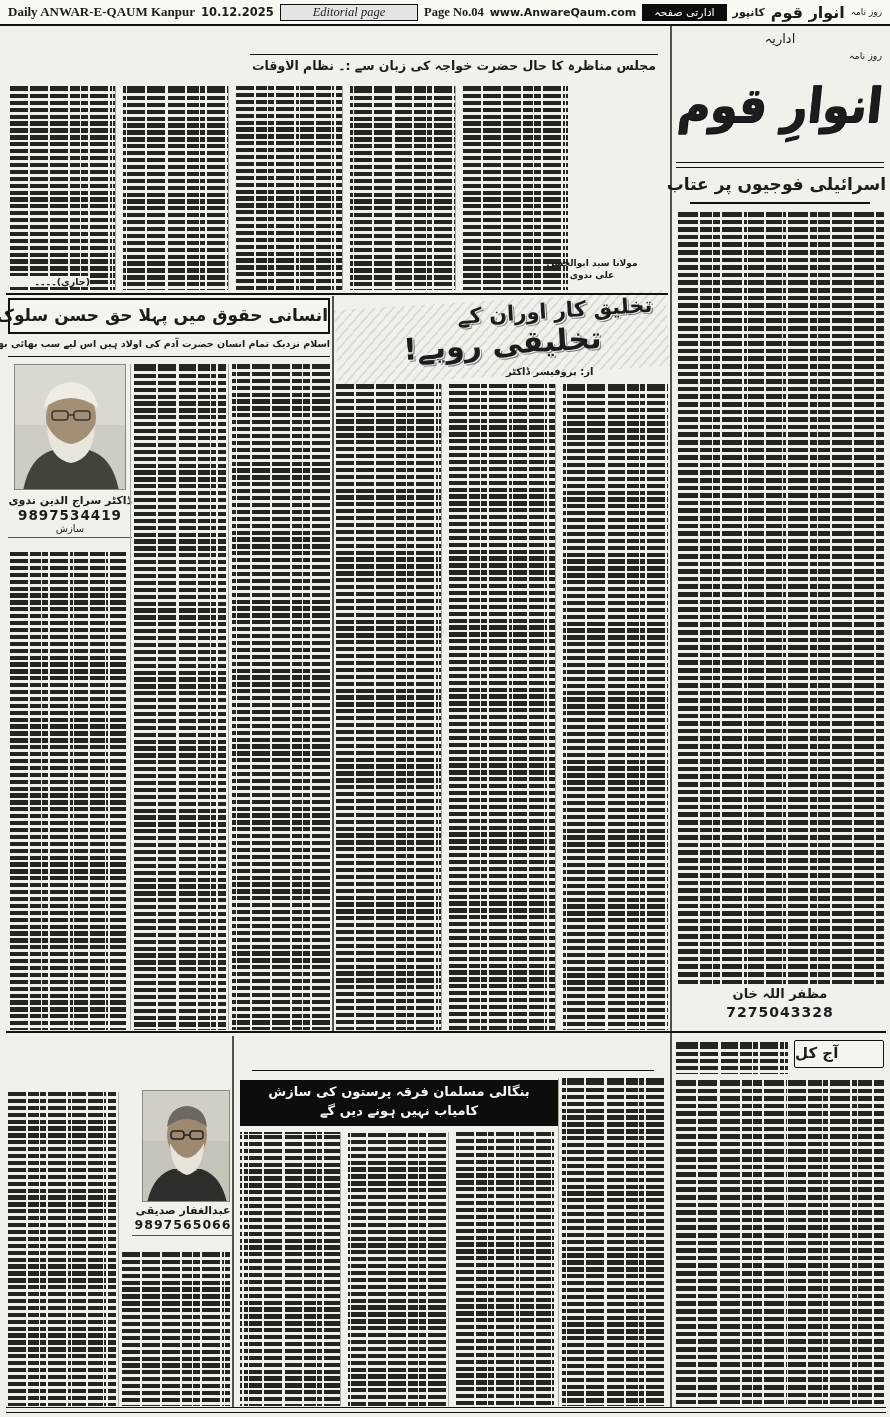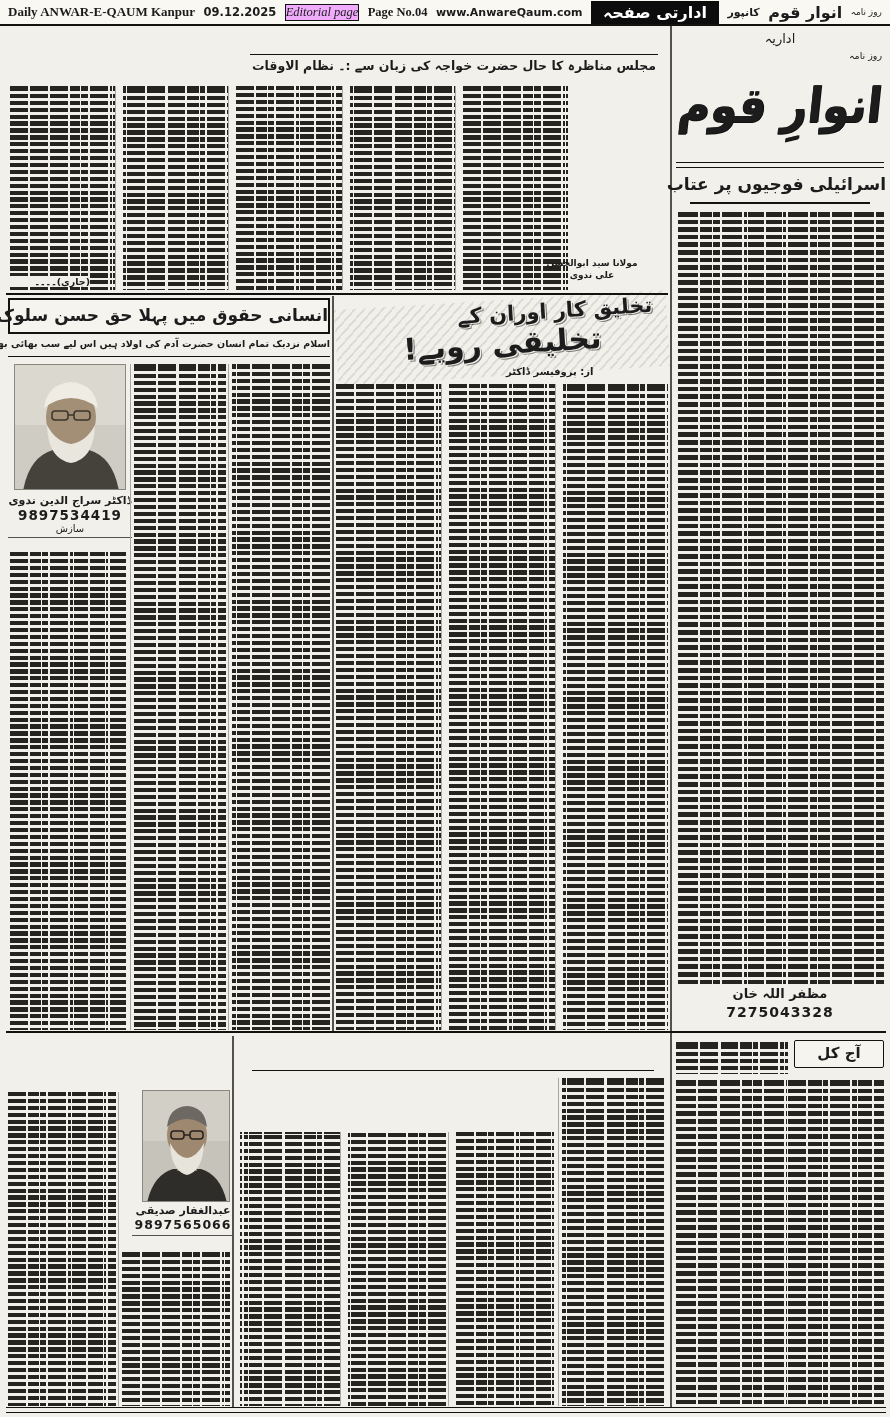--- a/index.html
+++ b/index.html
@@ -25,57 +25,57 @@
   .cols{display:flex;flex-direction:row-reverse;gap:7px}
   .cols>div{flex:1}
   .cols>div+div{border-right:1px solid var(--colrule)}
   .hr{background:var(--rule)}
   .vr{background:var(--colrule)}
   .vrb{background:#55524b}
   
   .header{display:flex;align-items:center;justify-content:space-between;padding:0 8px;background:#faf8f3;border-bottom:2px solid var(--rule);height:26px;width:890px}
   .h-en{font-size:13px;font-weight:bold;font-family:"Liberation Serif",serif}
   .h-date{font-size:11.5px;font-weight:bold}
-  .h-box{font-family:"Liberation Serif",serif;font-style:italic;font-size:12.5px;border:1.2px solid #111;padding:0 0;background:#f0abfc}
+  .h-box{font-family:"Liberation Serif",serif;font-style:italic;font-size:12.5px;border:1.2px solid #111;padding:0 32px;background:#e5e5e5}
   .h-page{font-size:12.5px;font-weight:bold;font-family:"Liberation Serif",serif}
   .h-web{font-size:11px;font-weight:bold}
-  .h-chip{background:#0c0c0c;color:#fff;font-size:16px;font-weight:bold;padding:2px 12px}
+  .h-chip{background:#0c0c0c;color:#fff;font-size:11px;font-weight:normal;padding:2px 12px}
   .h-city{font-size:11px;font-weight:bold}
   .h-urname{font-size:16px;font-weight:bold}
   .h-daily{font-size:9px}
   
   .hl-top{font-size:15px;font-weight:bold}
   .sh-top{font-size:12.5px;font-weight:bold}
   .box-head{border:2px solid var(--rule);background:#f6f4ee;font-size:17px;font-weight:bold;line-height:31px}
   .inset{border:1px solid var(--rule);box-shadow:0 0 0 2px var(--paper),0 0 0 3px var(--rule);background:#f7f5ef;display:flex;flex-direction:column;align-items:center}
   .inset .ep{font-size:8.5px;border-bottom:1px solid var(--rule);width:100%;text-align:center;padding:1px 0}
   .inset .ititle{font-size:15px;font-weight:bold;line-height:1.25;text-align:center;padding:3px 2px}
   .c-headwrap{transform:rotate(-3.5deg);background:repeating-linear-gradient(135deg,rgba(40,38,32,.10) 0 2px,transparent 2px 7px)}
   .c-h1{font-size:21px;font-weight:bold;text-align:right;padding:2px 14px 0 0;text-shadow:1px 1px 0 #f2f0ea,2px 2px 0 rgba(0,0,0,.45)}
   .c-h2{font-size:30px;font-weight:bold;text-align:center;text-shadow:1px 1px 0 #f2f0ea,2px 2px 0 rgba(0,0,0,.45)}
   .masthead{font-size:44px;font-weight:bold;line-height:96px;text-align:center;transform:skewX(-6deg) scaleY(1.1);text-shadow:1px 0 #111,0 1px #111}
   .dbl{border-top:1.5px solid var(--rule);border-bottom:1.5px solid var(--rule);height:6px}
   .ed-hl{font-size:17px;font-weight:bold}
   .banner{background:#0d0d0d;color:#f7f6f2;font-size:13px;font-weight:bold;text-align:center;line-height:1.45;padding:3px 6px}
-  .akhead{border:1.5px solid var(--rule);border-radius:2px;font-size:15px;font-weight:bold;text-align:center;line-height:24px;background:#f6f4ee}
+  .akhead{border:1.5px solid var(--rule);border-radius:2px;font-size:15px;font-weight:bold;text-align:left;line-height:24px;background:#f6f4ee}
   .verse{font-size:11.5px;font-weight:bold;line-height:1.5}
   .vref{font-size:9.5px;font-weight:bold}
   .capname{font-size:11px;font-weight:bold}
   .capphone{font-size:13.5px;font-weight:bold;letter-spacing:1px}
   .capcity{font-size:10px}
   .photo{border:1px solid #8a877f;background:#ccc9c1;overflow:hidden}
 </style>
 </head>
 <body>
 
 <div id="page">
 
   <div class="header abs" style="left:0;top:0">
     <span class="h-en">Daily ANWAR-E-QAUM Kanpur</span>
-    <span class="h-date">09.12.2025</span>
+    <span class="h-date">10.12.2025</span>
     <span class="h-box">Editorial page</span>
     <span class="h-page">Page No.04</span>
     <span class="h-web">www.AnwareQaum.com</span>
     <span class="h-chip ur">ادارتی صفحہ</span>
     <span class="h-city ur">کانپور</span>
     <span class="h-urname ur">انوار قوم</span>
     <span class="h-daily ur">روز نامہ</span>
   </div>
 
   <div class="abs vrb" style="left:670px;top:26px;width:2px;height:1382px"></div>
@@ -172,20 +172,21 @@
       <rect x="47" y="40" width="13" height="8" rx="3" fill="none" stroke="#24211d" stroke-width="1.5"></rect>
       <path d="M41 44 L47 44" stroke="#24211d" stroke-width="1.5"></path>
     </svg>
   </div>
   <div class="abs ur ctr" style="left:132px;top:1204px;width:102px;border-bottom:1px solid #55524b;padding-bottom:3px">
     <div class="capname">عبدالغفار صدیقی</div>
     <div class="capphone" style="font-size:12.5px">9897565066</div>
   </div>
 
   <div class="abs hr" style="left:252px;top:1070px;width:402px;height:1px"></div>
+  <div class="abs ur banner" style="left:240px;top:1080px;width:318px;height:46px">بنگالی مسلمان فرقہ پرستوں کی سازش کامیاب نہیں ہونے دیں گے</div>
 
   <div class="abs sim p2" style="left:562px;top:1078px;width:104px;height:328px"></div>
   <div class="abs vr" style="left:558px;top:1078px;width:1px;height:328px"></div>
   <div class="abs cols" style="left:240px;top:1132px;width:316px;height:274px">
     <div class="sim"></div>
     <div class="sim p1"></div>
     <div class="sim p2"></div>
   </div>
 
 </div>

